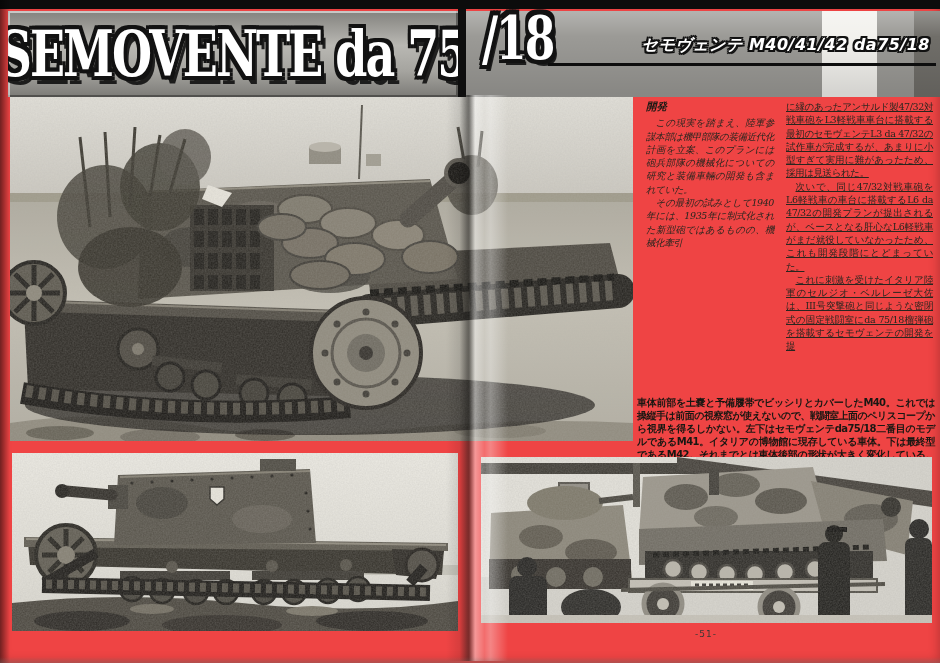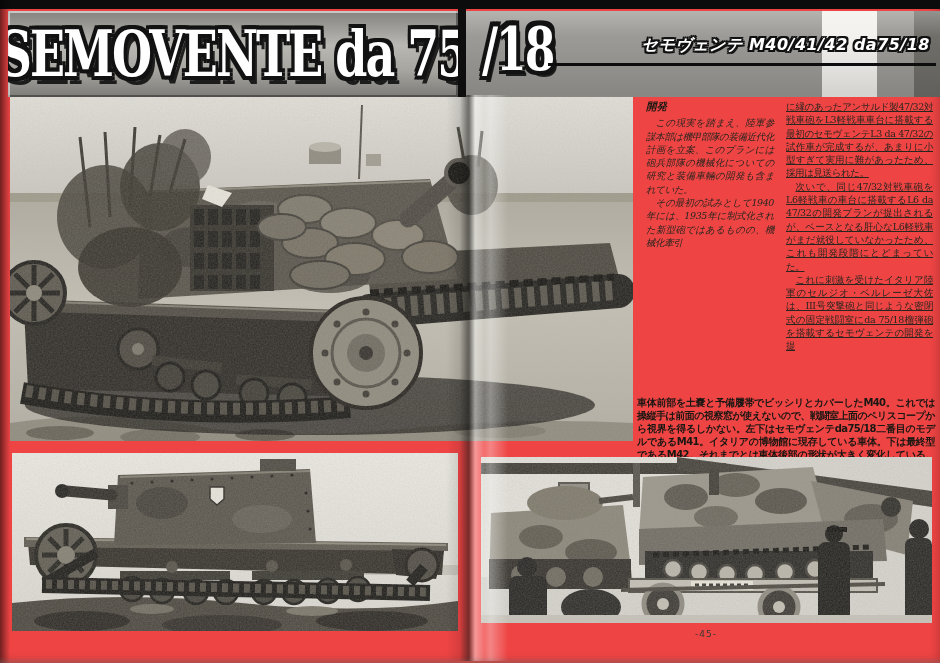--- a/index.html
+++ b/index.html
@@ -29,21 +29,21 @@
                 5px 6px 0 rgba(15,15,15,.9);
   }
   .title-main{display:inline-block;font-size:46px;letter-spacing:-2px;transform:scaleY(1.38);transform-origin:center;}
   .header-divider{position:absolute;left:458px;top:9px;width:8px;height:88px;background:#0e0e0e;}
   .flag-band{position:absolute;left:466px;top:11px;width:474px;height:86px;background:#9b9a96;overflow:hidden;}
   .flag-stripe-white{position:absolute;left:356px;top:0;width:55px;height:86px;background:#f2f1ed;}
   .flag-stripe-grey{position:absolute;left:411px;top:0;width:37px;height:86px;background:#9b9a96;}
   .flag-stripe-dark{position:absolute;left:448px;top:0;width:26px;height:86px;background:#706e69;}
   .flag-sheen{position:absolute;left:0;top:0;width:100%;height:100%;
     background:linear-gradient(180deg,rgba(255,255,255,.25),rgba(0,0,0,0) 30%,rgba(0,0,0,.12) 95%);}
-  .title-suffix{position:absolute;left:482px;top:13px;z-index:5;}
+  .title-suffix{position:absolute;left:482px;top:2px;z-index:5;}
   .title-suffix .slab-suffix{display:inline-block;font-family:"DejaVu Serif","Liberation Serif",serif;font-weight:bold;
     color:#fff;font-size:44px;transform:scaleY(1.38);transform-origin:top;letter-spacing:-2px;
     text-shadow:-3px -3px 0 #121212,3px -3px 0 #121212,-3px 3px 0 #121212,3px 3px 0 #121212,
                 -3px 0 0 #121212,3px 0 0 #121212,0 -3px 0 #121212,0 3px 0 #121212,4px 5px 0 rgba(15,15,15,.9);}
   .subtitle{
     position:absolute;left:555px;top:35px;width:375px;text-align:right;z-index:6;
     font-family:"DejaVu Sans","Liberation Sans",sans-serif;font-weight:bold;font-style:italic;
     font-size:16px;letter-spacing:.5px;color:#fff;white-space:nowrap;
     text-shadow:-2px -2px 0 #111,2px -2px 0 #111,-2px 2px 0 #111,2px 2px 0 #111,
                 -2px 0 0 #111,2px 0 0 #111,0 -2px 0 #111,0 2px 0 #111;
@@ -412,17 +412,17 @@
         <circle cx="46" cy="110" r="10" fill="#232220"></circle>
         <rect x="28" y="119" width="38" height="47" rx="8" fill="#242321"></rect>
         <ellipse cx="110" cy="150" rx="30" ry="18" fill="#2a2926"></ellipse>
       </g>
       <rect x="0" y="158" width="451" height="8" fill="#c9c5bb"></rect>
       <rect x="0" y="0" width="451" height="166" filter="url(#grain3)"></rect>
     </svg>
   </div>
 
   <div class="pageno pageno-left">-26-</div>
-  <div class="pageno pageno-right">-45-</div>
+  <div class="pageno pageno-right">-51-</div>
 
   <div class="edge-left"></div>
   <div class="bottom-edge"></div>
 </div>
 
 </body></html>

